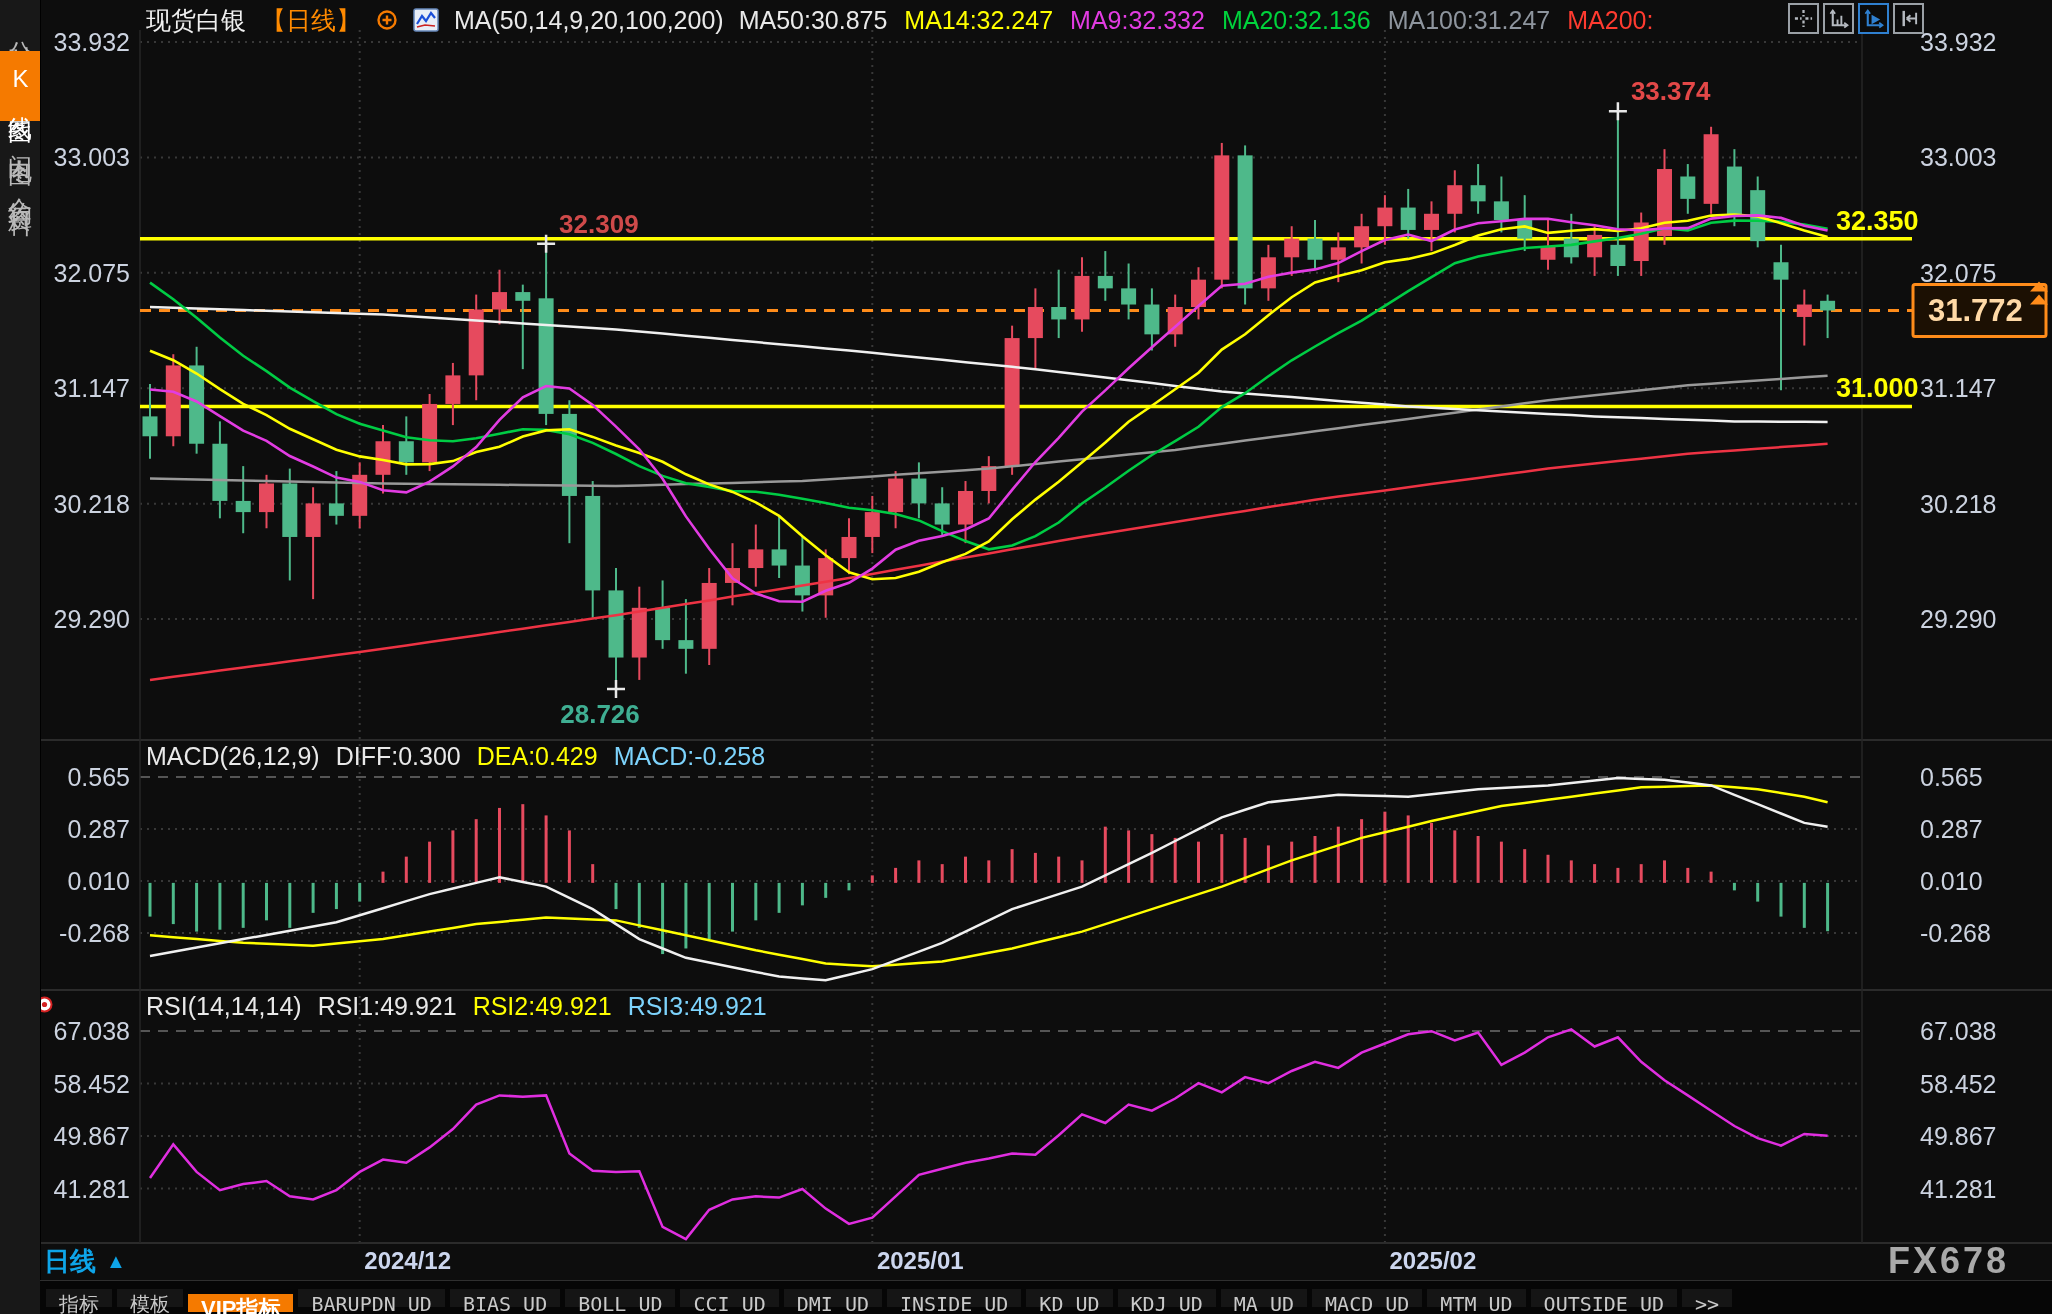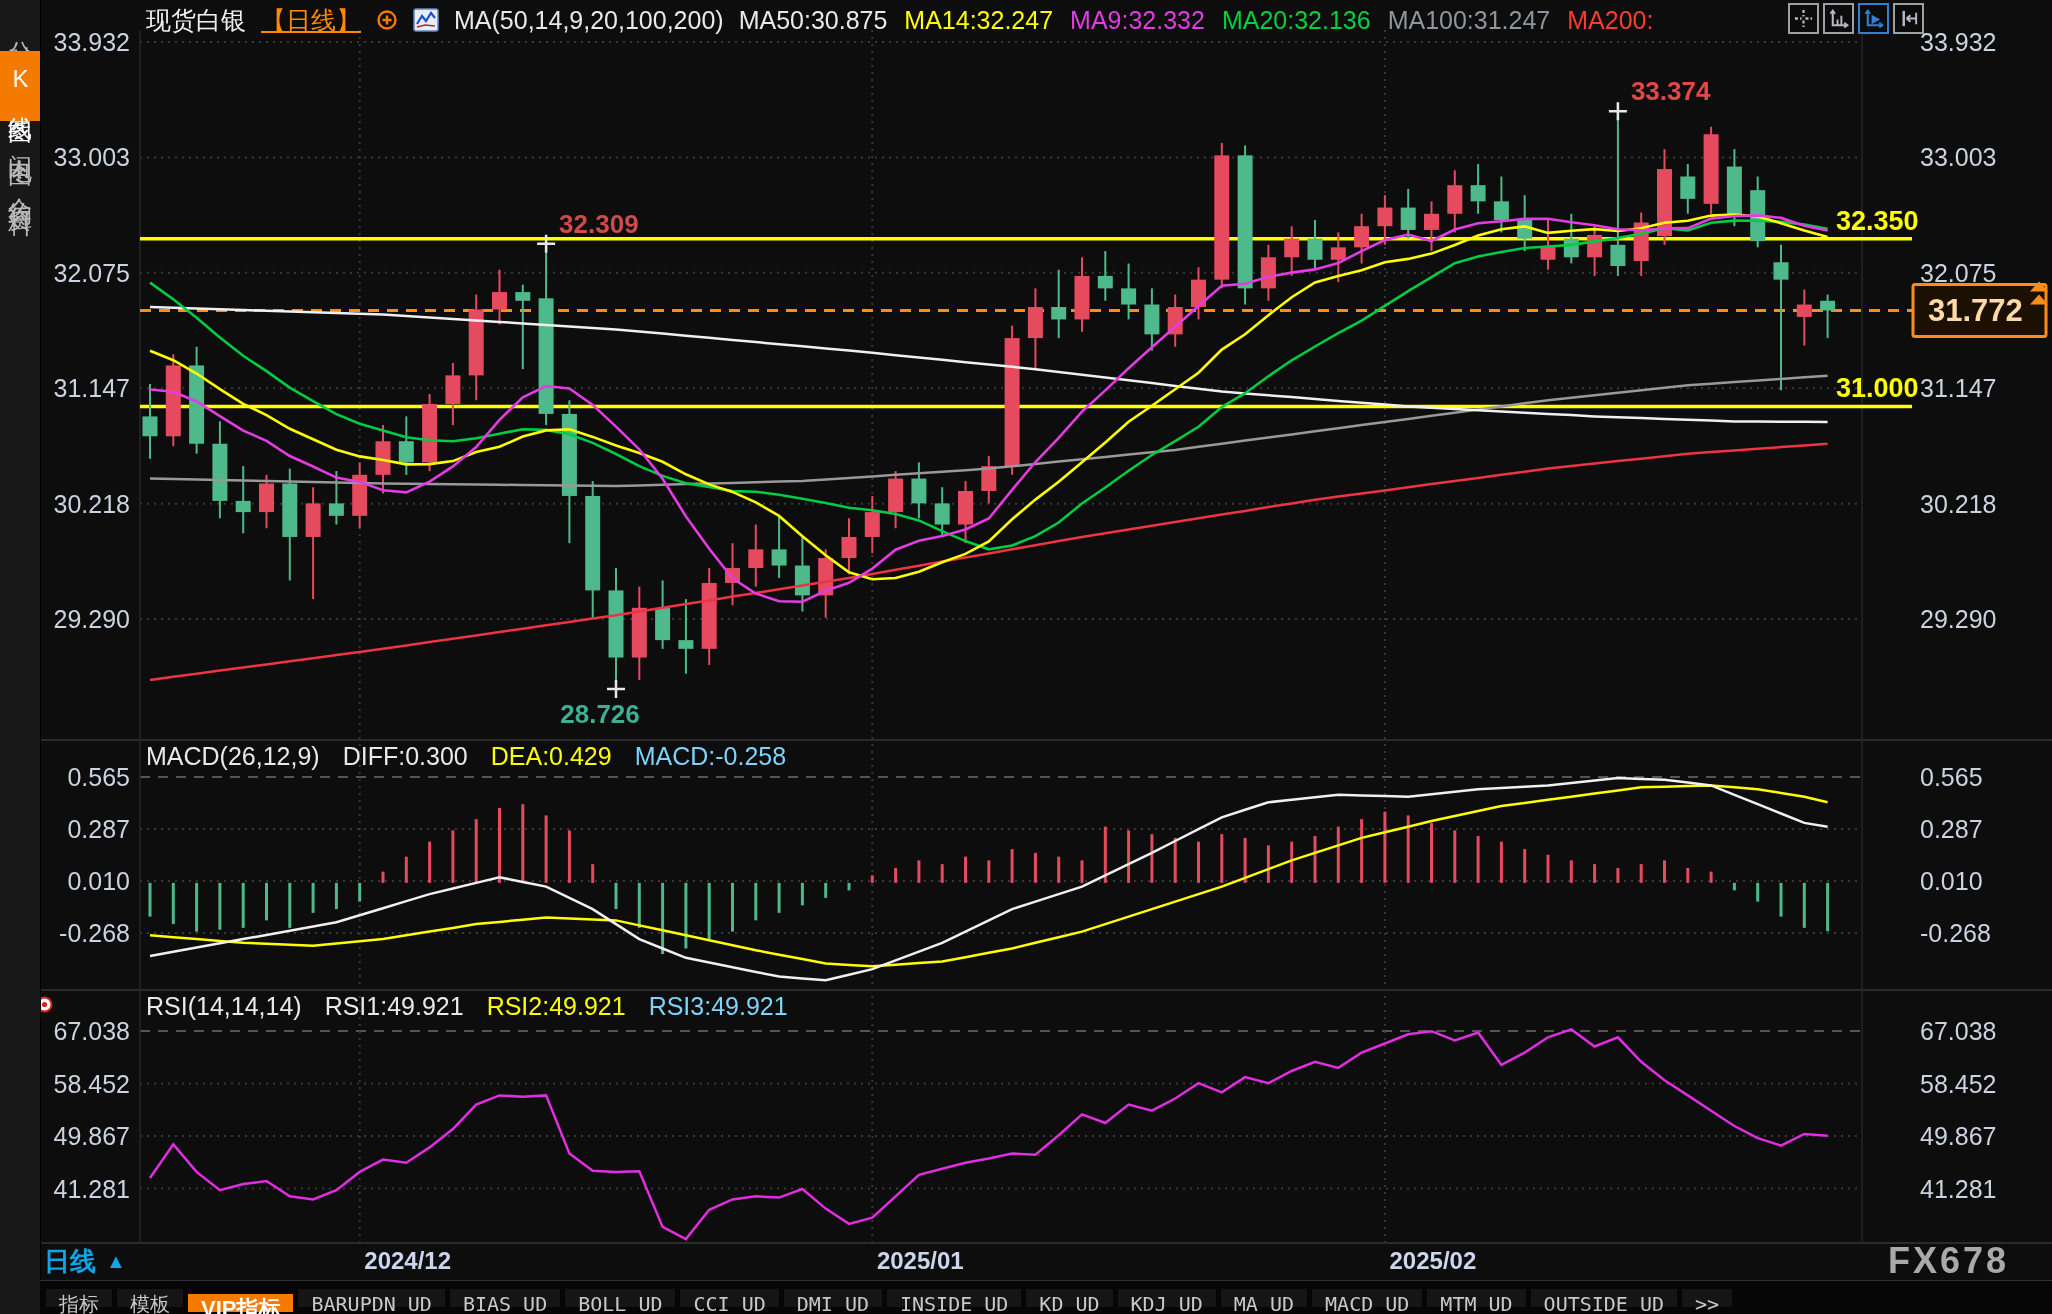--- a/index.html
+++ b/index.html
@@ -14,31 +14,31 @@
            border-right:1px solid #000;display:flex;flex-direction:column;padding-top:8px;z-index:5;}
   .side-item{writing-mode:vertical-lr;text-orientation:upright;letter-spacing:5px;
              color:#b9b9b9;font-size:24px;display:flex;align-items:center;justify-content:center;
              padding:14px 0;cursor:pointer;}
   .side-item.active{background:#f57a00;color:#fff;}
 
   
   #header{position:absolute;left:146px;top:5px;height:30px;display:flex;align-items:center;
           gap:15px;font-size:25px;white-space:nowrap;z-index:4;}
   .sym{color:#f0f0f0;}
-  .period-tag{color:#ff8a00;text-decoration:underline;}
+  .period-tag{color:#ff8a00;}
   .icon-wrap{display:inline-flex;align-items:center;}
 
   
   #toolbar{position:absolute;left:1788px;top:3px;display:flex;gap:4px;z-index:4;}
   .tool-btn{width:27px;height:27px;border:2px solid #9aa0a6;background:#0b0b0b;
             display:flex;align-items:center;justify-content:center;cursor:pointer;}
   .tool-btn.active{border-color:#2f80d0;}
 
   
-  .pane-header{position:absolute;left:146px;display:flex;gap:23px;font-size:25px;
+  .pane-header{position:absolute;left:146px;display:flex;gap:16px;font-size:25px;
                white-space:nowrap;z-index:4;align-items:center;}
   #macd-header{top:742px;}
   #rsi-header{top:992px;}
   .c-white{color:#e9e9e9;} .c-yellow{color:#ffff00;} .c-magenta{color:#7dd3fc;}
 
   #rsi-dot{position:absolute;left:36px;top:996px;z-index:4;}
 
   
   #period-btn{position:absolute;left:44px;top:1246px;height:30px;line-height:30px;z-index:4;
               color:#0ea5e9;font-size:26px;font-weight:bold;cursor:pointer;display:flex;gap:10px;}

